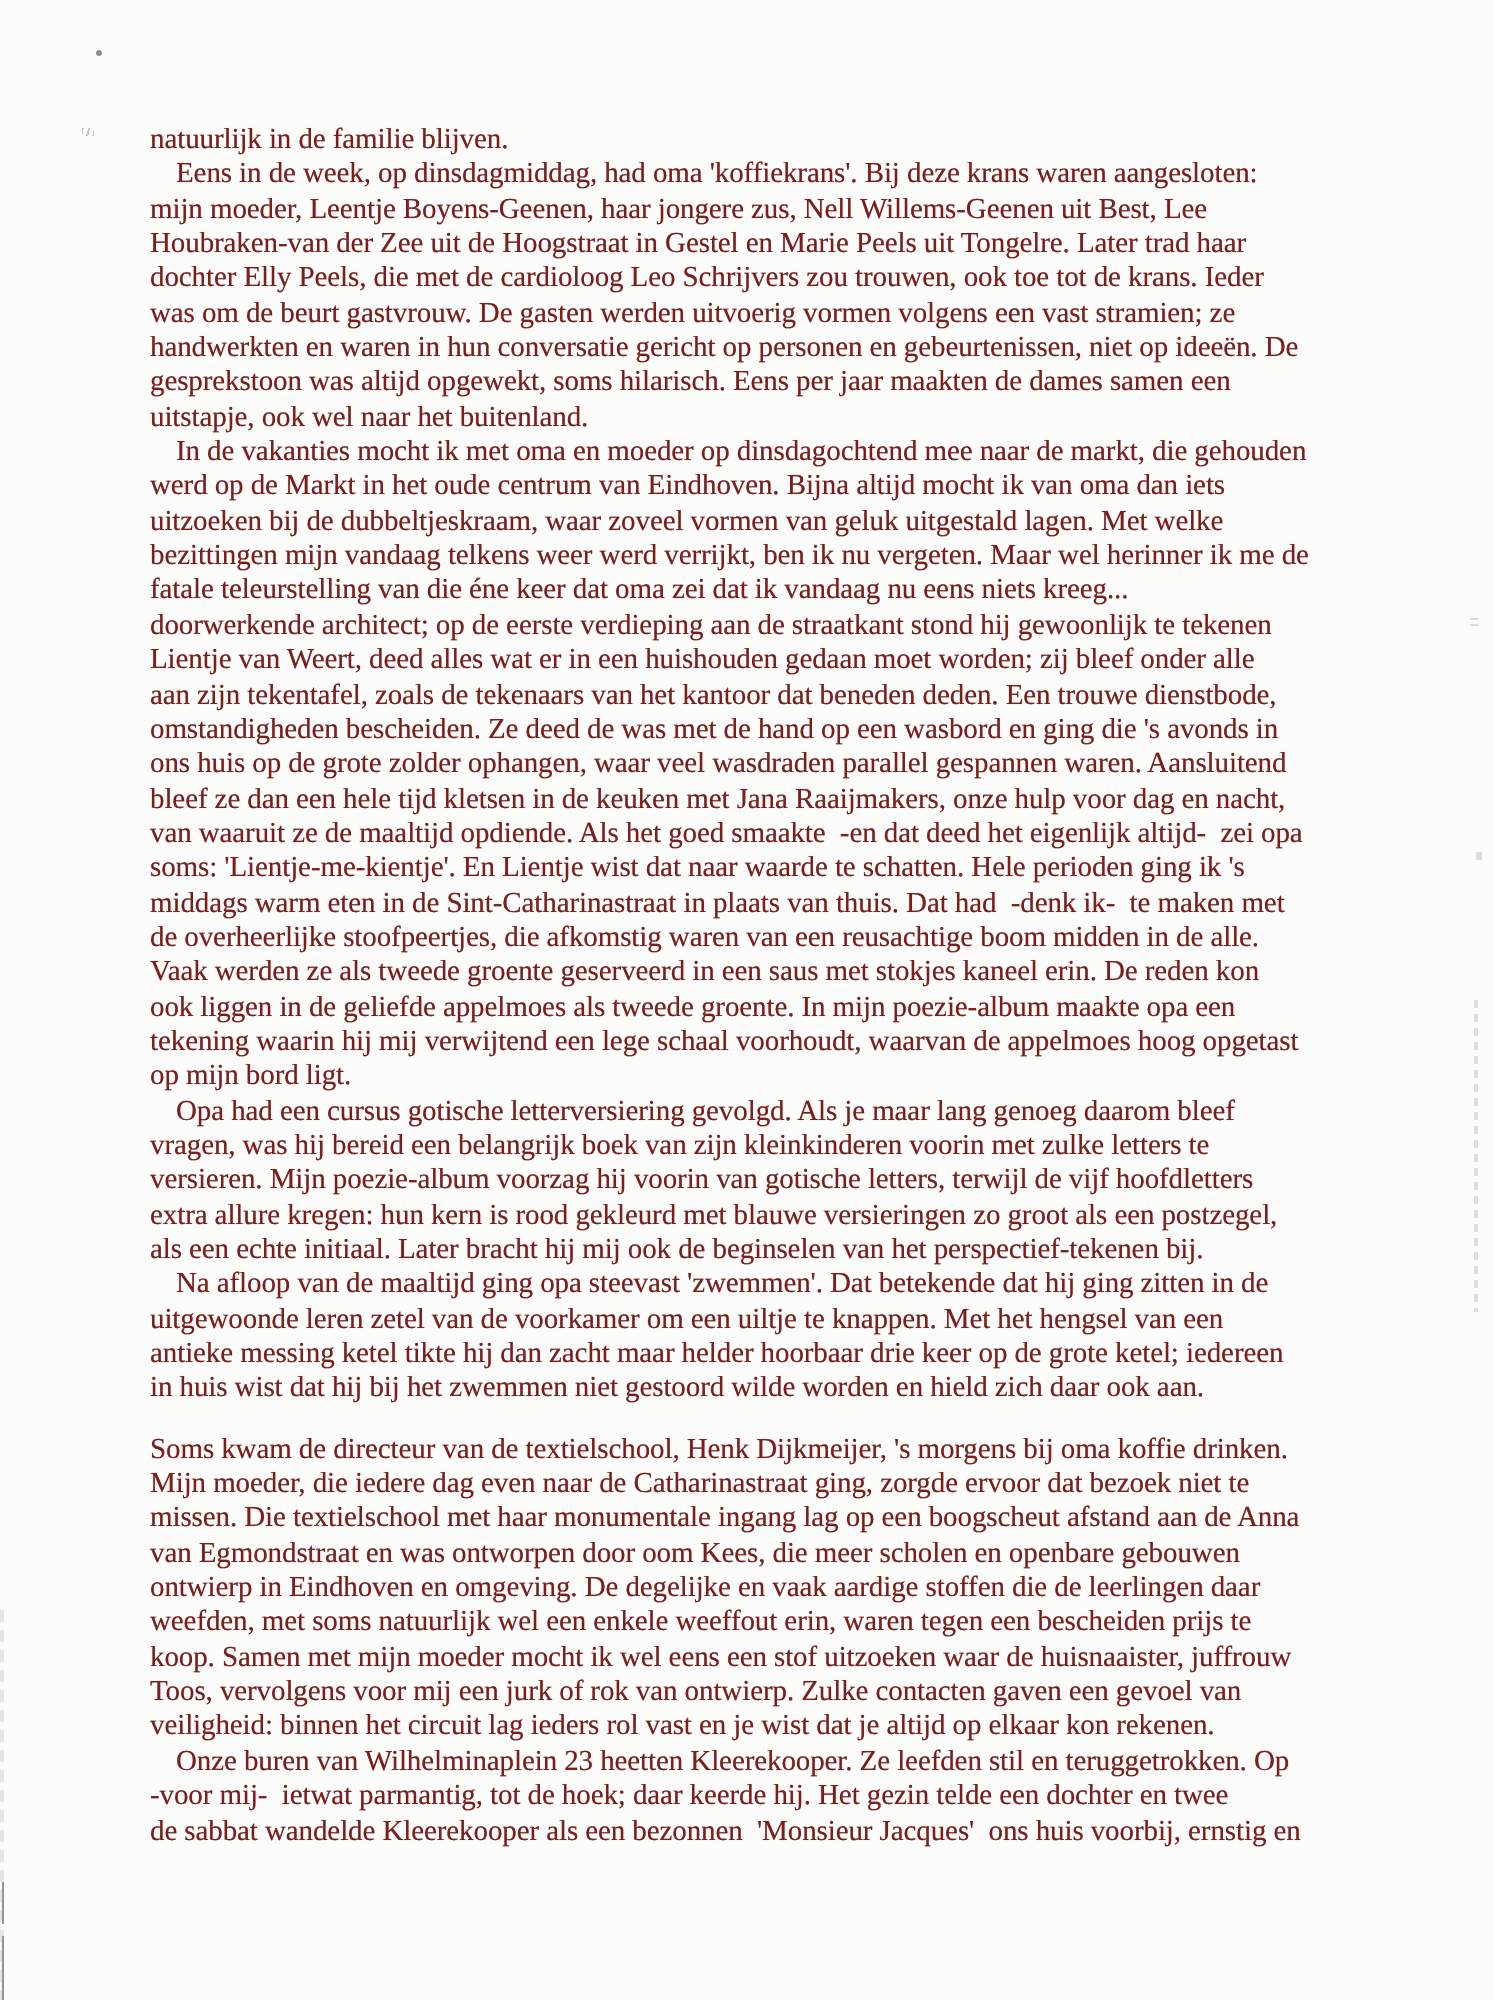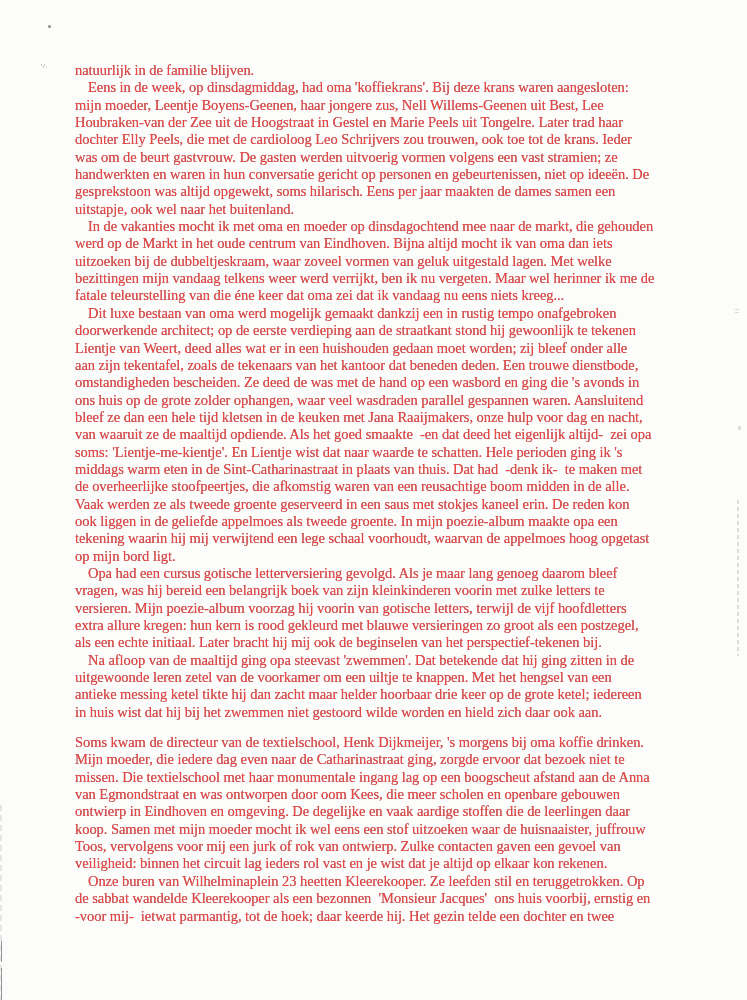--- a/index.html
+++ b/index.html
@@ -70,37 +70,36 @@
 <body>
 
 <div class="page">
   <div class="speck-dot"></div>
   <div class="speck-tick"></div>
   <div class="speck-right-a"></div>
   <div class="speck-right-b"></div>
   <div class="edge-right"></div>
   <div class="edge-left-faint"></div>
   <div class="edge-left-dark"></div>
-  <div class="text-col" id="text-col" style="color: #ef4444;">
+  <div class="text-col" id="text-col" style="color: #7f1d1d;">
       <div class="block">
         <div class="text-line">natuurlijk in de familie blijven.</div>
         <div class="text-line indent">Eens in de week, op dinsdagmiddag, had oma 'koffiekrans'. Bij deze krans waren aangesloten:</div>
         <div class="text-line">mijn moeder, Leentje Boyens-Geenen, haar jongere zus, Nell Willems-Geenen uit Best, Lee</div>
         <div class="text-line">Houbraken-van der Zee uit de Hoogstraat in Gestel en Marie Peels uit Tongelre. Later trad haar</div>
         <div class="text-line">dochter Elly Peels, die met de cardioloog Leo Schrijvers zou trouwen, ook toe tot de krans. Ieder</div>
         <div class="text-line">was om de beurt gastvrouw. De gasten werden uitvoerig vormen volgens een vast stramien; ze</div>
         <div class="text-line">handwerkten en waren in hun conversatie gericht op personen en gebeurtenissen, niet op ideeën. De</div>
         <div class="text-line">gesprekstoon was altijd opgewekt, soms hilarisch. Eens per jaar maakten de dames samen een</div>
         <div class="text-line">uitstapje, ook wel naar het buitenland.</div>
         <div class="text-line indent">In de vakanties mocht ik met oma en moeder op dinsdagochtend mee naar de markt, die gehouden</div>
         <div class="text-line">werd op de Markt in het oude centrum van Eindhoven. Bijna altijd mocht ik van oma dan iets</div>
         <div class="text-line">uitzoeken bij de dubbeltjeskraam, waar zoveel vormen van geluk uitgestald lagen. Met welke</div>
         <div class="text-line">bezittingen mijn vandaag telkens weer werd verrijkt, ben ik nu vergeten. Maar wel herinner ik me de</div>
         <div class="text-line">fatale teleurstelling van die éne keer dat oma zei dat ik vandaag nu eens niets kreeg...</div>
-        <div class="text-line indent">Dit luxe bestaan van oma werd mogelijk gemaakt dankzij een in rustig tempo onafgebroken</div>
         <div class="text-line">doorwerkende architect; op de eerste verdieping aan de straatkant stond hij gewoonlijk te tekenen</div>
         <div class="text-line">Lientje van Weert, deed alles wat er in een huishouden gedaan moet worden; zij bleef onder alle</div>
         <div class="text-line">aan zijn tekentafel, zoals de tekenaars van het kantoor dat beneden deden. Een trouwe dienstbode,</div>
         <div class="text-line">omstandigheden bescheiden. Ze deed de was met de hand op een wasbord en ging die 's avonds in</div>
         <div class="text-line">ons huis op de grote zolder ophangen, waar veel wasdraden parallel gespannen waren. Aansluitend</div>
         <div class="text-line">bleef ze dan een hele tijd kletsen in de keuken met Jana Raaijmakers, onze hulp voor dag en nacht,</div>
         <div class="text-line">van waaruit ze de maaltijd opdiende. Als het goed smaakte  -en dat deed het eigenlijk altijd-  zei opa</div>
         <div class="text-line">soms: 'Lientje-me-kientje'. En Lientje wist dat naar waarde te schatten. Hele perioden ging ik 's</div>
         <div class="text-line">middags warm eten in de Sint-Catharinastraat in plaats van thuis. Dat had  -denk ik-  te maken met</div>
         <div class="text-line">de overheerlijke stoofpeertjes, die afkomstig waren van een reusachtige boom midden in de alle.</div>
@@ -117,21 +116,22 @@
         <div class="text-line">uitgewoonde leren zetel van de voorkamer om een uiltje te knappen. Met het hengsel van een</div>
         <div class="text-line">antieke messing ketel tikte hij dan zacht maar helder hoorbaar drie keer op de grote ketel; iedereen</div>
         <div class="text-line">in huis wist dat hij bij het zwemmen niet gestoord wilde worden en hield zich daar ook aan.</div>
       </div>
       <div class="block">
         <div class="text-line">Soms kwam de directeur van de textielschool, Henk Dijkmeijer, 's morgens bij oma koffie drinken.</div>
         <div class="text-line">Mijn moeder, die iedere dag even naar de Catharinastraat ging, zorgde ervoor dat bezoek niet te</div>
         <div class="text-line">missen. Die textielschool met haar monumentale ingang lag op een boogscheut afstand aan de Anna</div>
         <div class="text-line">van Egmondstraat en was ontworpen door oom Kees, die meer scholen en openbare gebouwen</div>
         <div class="text-line">ontwierp in Eindhoven en omgeving. De degelijke en vaak aardige stoffen die de leerlingen daar</div>
+        <div class="text-line">weefden, met soms natuurlijk wel een enkele weeffout erin, waren tegen een bescheiden prijs te</div>
         <div class="text-line">koop. Samen met mijn moeder mocht ik wel eens een stof uitzoeken waar de huisnaaister, juffrouw</div>
         <div class="text-line">Toos, vervolgens voor mij een jurk of rok van ontwierp. Zulke contacten gaven een gevoel van</div>
         <div class="text-line">veiligheid: binnen het circuit lag ieders rol vast en je wist dat je altijd op elkaar kon rekenen.</div>
         <div class="text-line indent">Onze buren van Wilhelminaplein 23 heetten Kleerekooper. Ze leefden stil en teruggetrokken. Op</div>
+        <div class="text-line">-voor mij-  ietwat parmantig, tot de hoek; daar keerde hij. Het gezin telde een dochter en twee</div>
         <div class="text-line">de sabbat wandelde Kleerekooper als een bezonnen  'Monsieur Jacques'  ons huis voorbij, ernstig en</div>
-        <div class="text-line">-voor mij-  ietwat parmantig, tot de hoek; daar keerde hij. Het gezin telde een dochter en twee</div>
       </div>
     </div>
 </div>
 
 </body></html>

